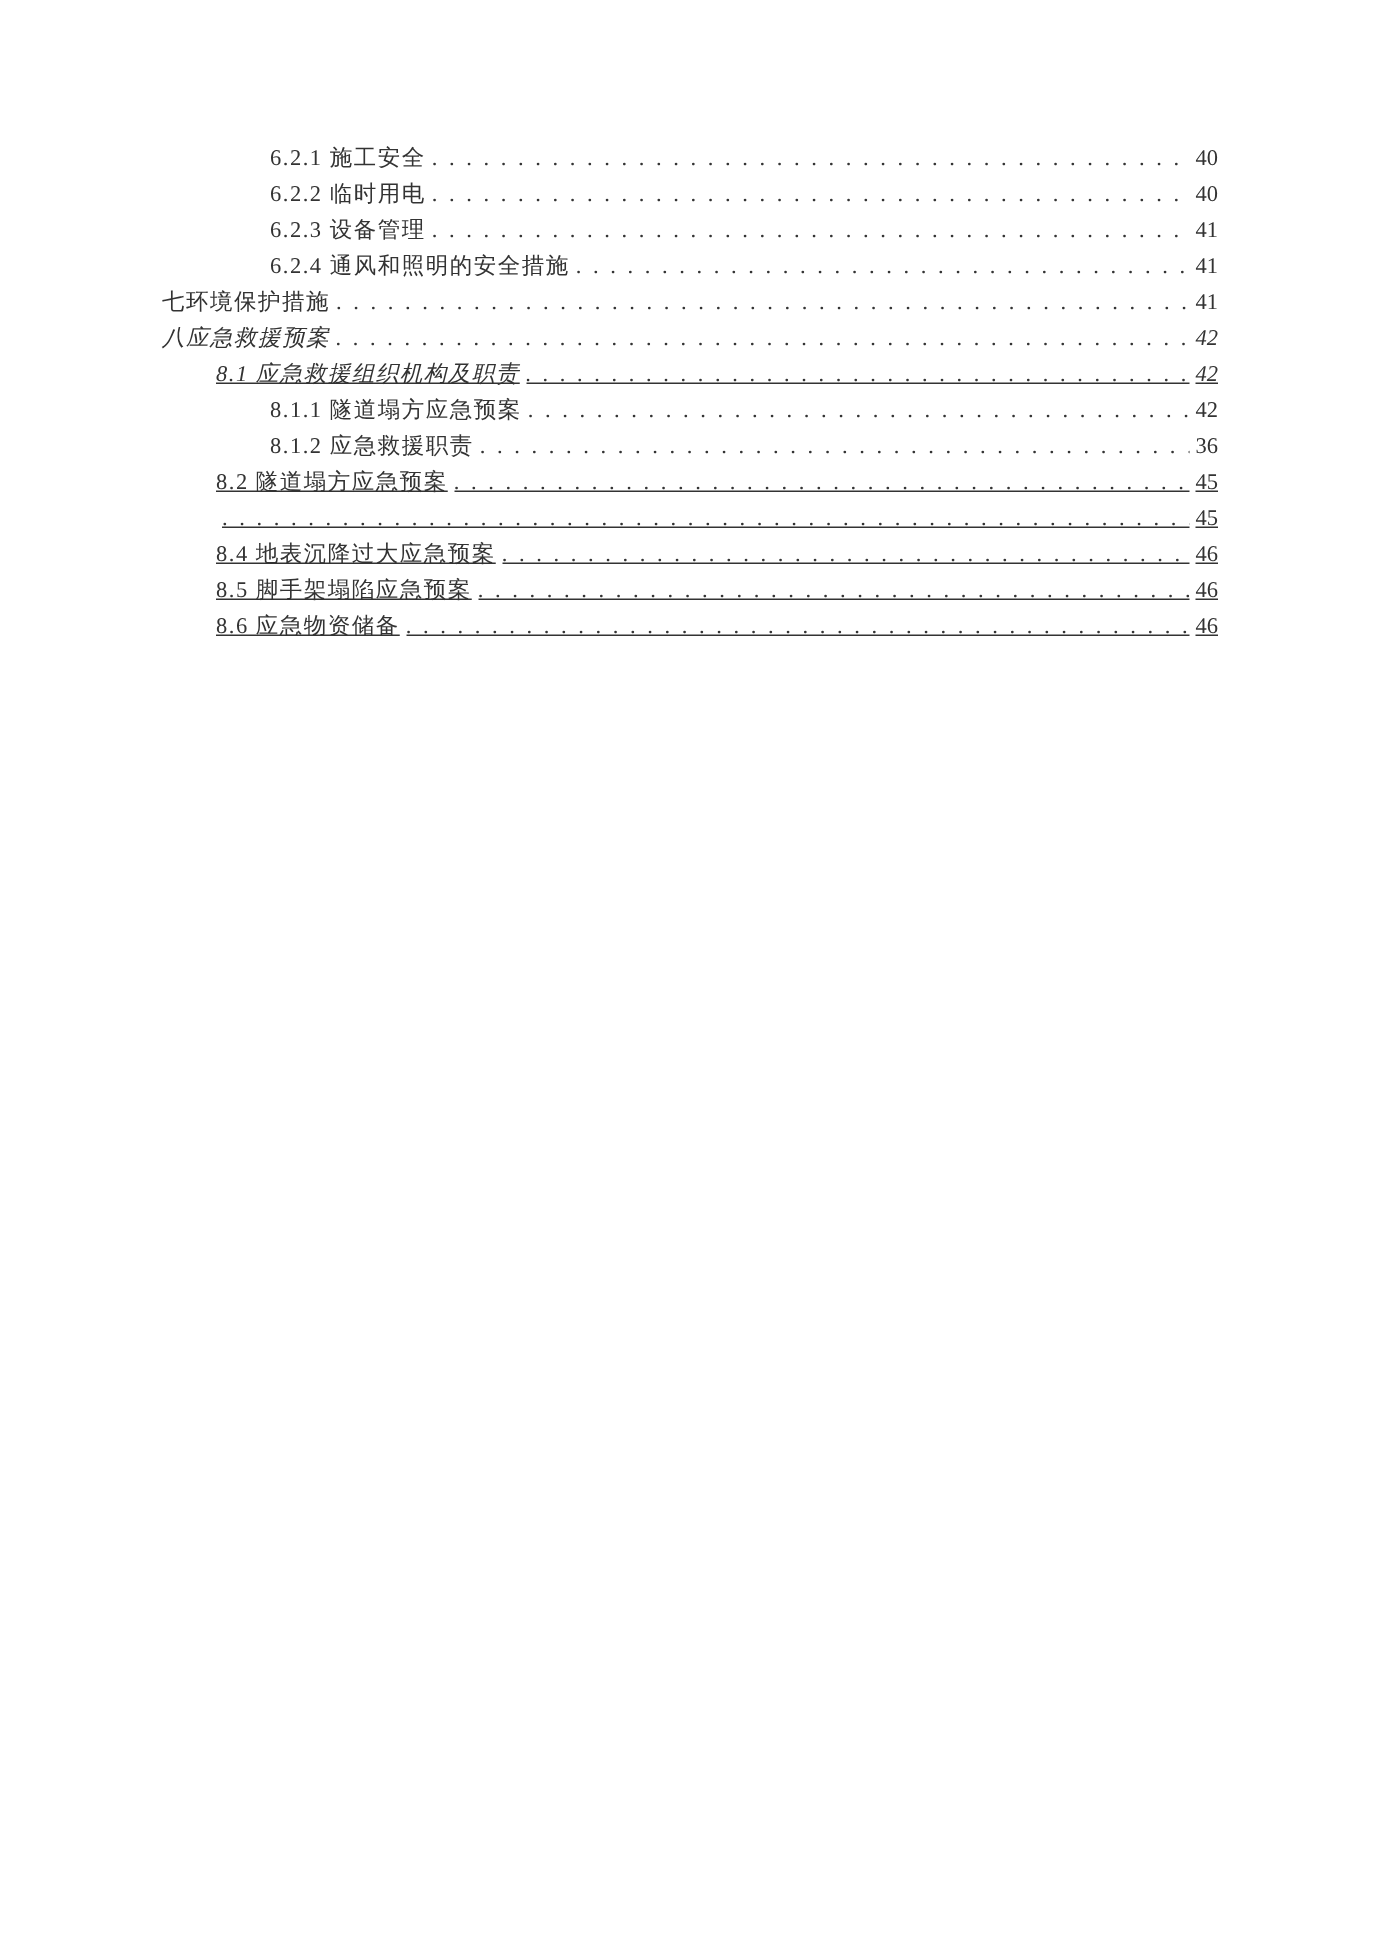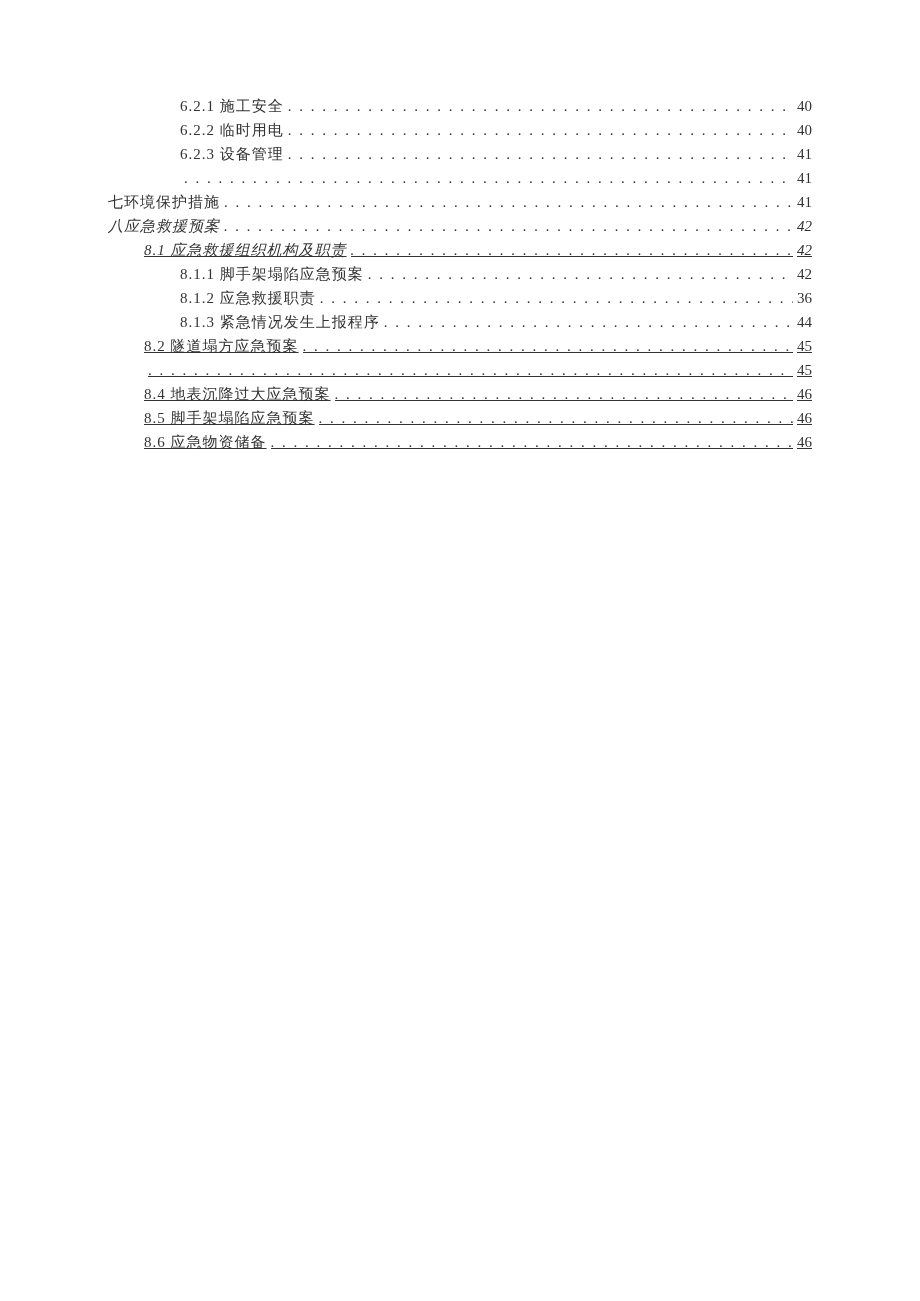--- a/index.html
+++ b/index.html
@@ -63,52 +63,48 @@
       <span class="toc-label">6.2.2 临时用电</span>
       <span class="toc-dots"></span>
       <span class="toc-page">40</span>
     </div>
     <div class="toc-entry level-3">
       <span class="toc-label">6.2.3 设备管理</span>
       <span class="toc-dots"></span>
       <span class="toc-page">41</span>
     </div>
     <div class="toc-entry level-3">
+      <span class="toc-label">6.2.4 通风和照明的安全措施</span>
       <span class="toc-dots"></span>
       <span class="toc-page">41</span>
     </div>
     <div class="toc-entry level-1">
       <span class="toc-label">七环境保护措施</span>
       <span class="toc-dots"></span>
       <span class="toc-page">41</span>
     </div>
     <div class="toc-entry level-1 italic">
       <span class="toc-label">八应急救援预案</span>
       <span class="toc-dots"></span>
       <span class="toc-page">42</span>
     </div>
     <div class="toc-entry level-2 italic">
       <span class="toc-label">8.1 应急救援组织机构及职责</span>
       <span class="toc-dots"></span>
       <span class="toc-page">42</span>
     </div>
     <div class="toc-entry level-3">
-      <span class="toc-label">8.1.1 脚手架塌陷应急预案</span>
+      <span class="toc-label">8.1.1 隧道塌方应急预案</span>
       <span class="toc-dots"></span>
       <span class="toc-page">42</span>
     </div>
     <div class="toc-entry level-3">
       <span class="toc-label">8.1.2 应急救援职责</span>
       <span class="toc-dots"></span>
       <span class="toc-page">36</span>
-    </div>
-    <div class="toc-entry level-3">
-      <span class="toc-label">8.1.3 紧急情况发生上报程序</span>
-      <span class="toc-dots"></span>
-      <span class="toc-page">44</span>
     </div>
     <div class="toc-entry level-2">
       <span class="toc-label">8.2 隧道塌方应急预案</span>
       <span class="toc-dots"></span>
       <span class="toc-page">45</span>
     </div>
     <div class="toc-entry level-2">
       <span class="toc-dots"></span>
       <span class="toc-page">45</span>
     </div>

